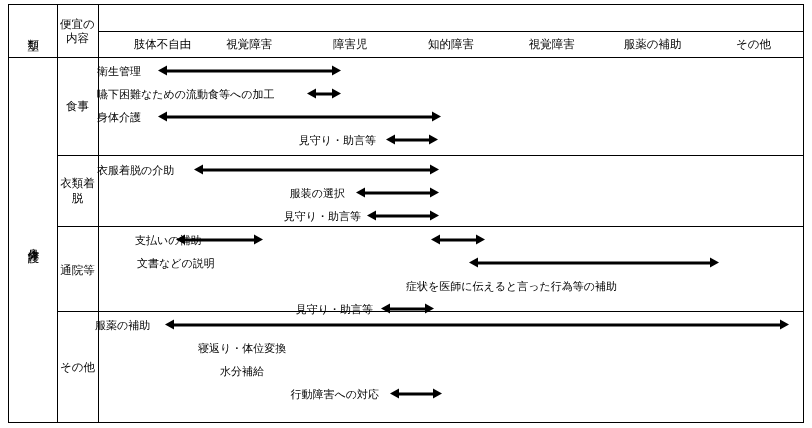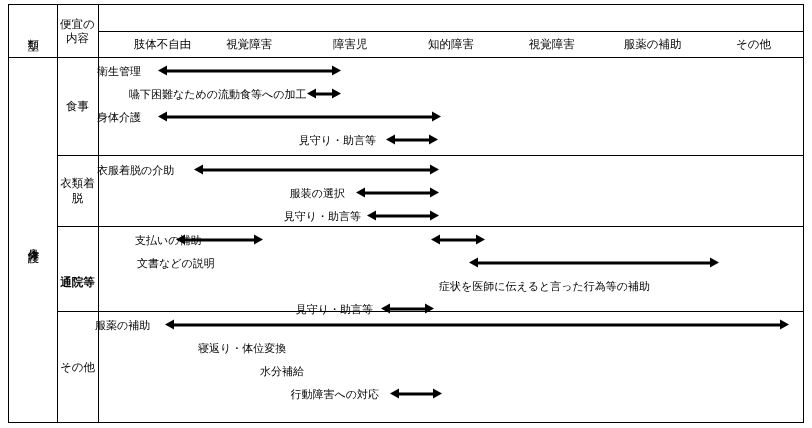--- a/index.html
+++ b/index.html
@@ -99,21 +99,21 @@
 
     <div id="sections">
         <div class="bcell" style="left: 48px; top: 52px; width: 41px; height: 98px;">
           <span style="white-space: pre-line;">食事</span>
         </div>
         <div class="srow" style="left: 89px; right: 0px; top: 57px; padding-left: 8px;">
           <div class="slabel" style="left: -1px;">衛生管理</div>
           <div class="arrow" style="left: 69px; width: 165px;"></div>
         </div>
         <div class="srow" style="left: 89px; right: 0px; top: 80px;">
-          <div class="slabel" style="left: -1px; margin-left: 32px;">嚥下困難なための流動食等への加工</div>
+          <div class="slabel" style="left: -1px;">嚥下困難なための流動食等への加工</div>
           <div class="arrow" style="left: 218px; width: 16px;"></div>
         </div>
         <div class="srow" style="left: 89px; right: 0px; top: 103px;">
           <div class="slabel" style="left: -1px;">身体介護</div>
           <div class="arrow" style="left: 69px; width: 265px;"></div>
         </div>
         <div class="srow" style="left: 89px; right: 0px; top: 126px;">
           <div class="slabel right" style="left: 278px;">見守り・助言等</div>
           <div class="arrow" style="left: 297px; width: 34px;"></div>
         </div>
@@ -126,51 +126,51 @@
           <div class="arrow" style="left: 105px; width: 227px;"></div>
         </div>
         <div class="srow" style="left: 89px; right: 0px; top: 179px;">
           <div class="slabel right" style="left: 247px;">服装の選択</div>
           <div class="arrow" style="left: 267px; width: 65px;"></div>
         </div>
         <div class="srow" style="left: 89px; right: 0px; top: 202px;">
           <div class="slabel right" style="left: 263px;">見守り・助言等</div>
           <div class="arrow" style="left: 278px; width: 54px;"></div>
         </div>
-        <div class="bcell" style="left: 48px; top: 235px; width: 41px; height: 85px; font-weight: bold;">
+        <div class="bcell" style="left: 48px; top: 223px; width: 41px; height: 85px;">
           <span style="white-space: pre-line;">通院等</span>
         </div>
         <div class="srow" style="left: 89px; right: 0px; top: 226px;">
           <div class="slabel" style="left: -1px; margin-left: 38px;">支払いの補助</div>
           <div class="arrow" style="left: 87px; width: 69px;"></div>
           <div class="arrow" style="left: 342px; width: 36px;"></div>
         </div>
         <div class="srow" style="left: 89px; right: 0px; top: 249px; margin-left: 40px;">
           <div class="slabel" style="left: -1px;">文書などの説明</div>
           <div class="arrow" style="left: 340px; width: 232px;"></div>
         </div>
         <div class="srow" style="left: 89px; right: 0px; top: 272px;">
-          <div class="slabel" style="left: 341px; font-family: Liberation Serif, serif;">症状を医師に伝えると言った行為等の補助</div>
+          <div class="slabel" style="left: 308px; font-family: Liberation Serif, serif;">症状を医師に伝えると言った行為等の補助</div>
         </div>
         <div class="srow" style="left: 89px; right: 0px; top: 295px;">
           <div class="slabel right" style="left: 275px;">見守り・助言等</div>
           <div class="arrow" style="left: 292px; width: 35px;"></div>
         </div>
         <div class="bcell" style="left: 48px; top: 306px; width: 41px; height: 113px;">
           <span style="white-space: pre-line;">その他</span>
         </div>
         <div class="srow" style="left: 89px; right: 0px; top: 311px;">
           <div class="slabel" style="left: -3px; font-family: Liberation Mono, monospace;">服薬の補助</div>
           <div class="arrow" style="left: 76px; width: 606px;"></div>
         </div>
         <div class="srow" style="left: 89px; right: 0px; top: 334px;">
           <div class="slabel" style="left: 100px;">寝返り・体位変換</div>
         </div>
         <div class="srow" style="left: 89px; right: 0px; top: 357px;">
-          <div class="slabel" style="left: 122px; margin-left: 40px;">水分補給</div>
+          <div class="slabel" style="left: 122px;">水分補給</div>
         </div>
         <div class="srow" style="left: 89px; right: 0px; top: 380px;">
           <div class="slabel right" style="left: 281px;">行動障害への対応</div>
           <div class="arrow" style="left: 301px; width: 34px;"></div>
         </div>
       </div>
 
   </div>
 </div>
 

